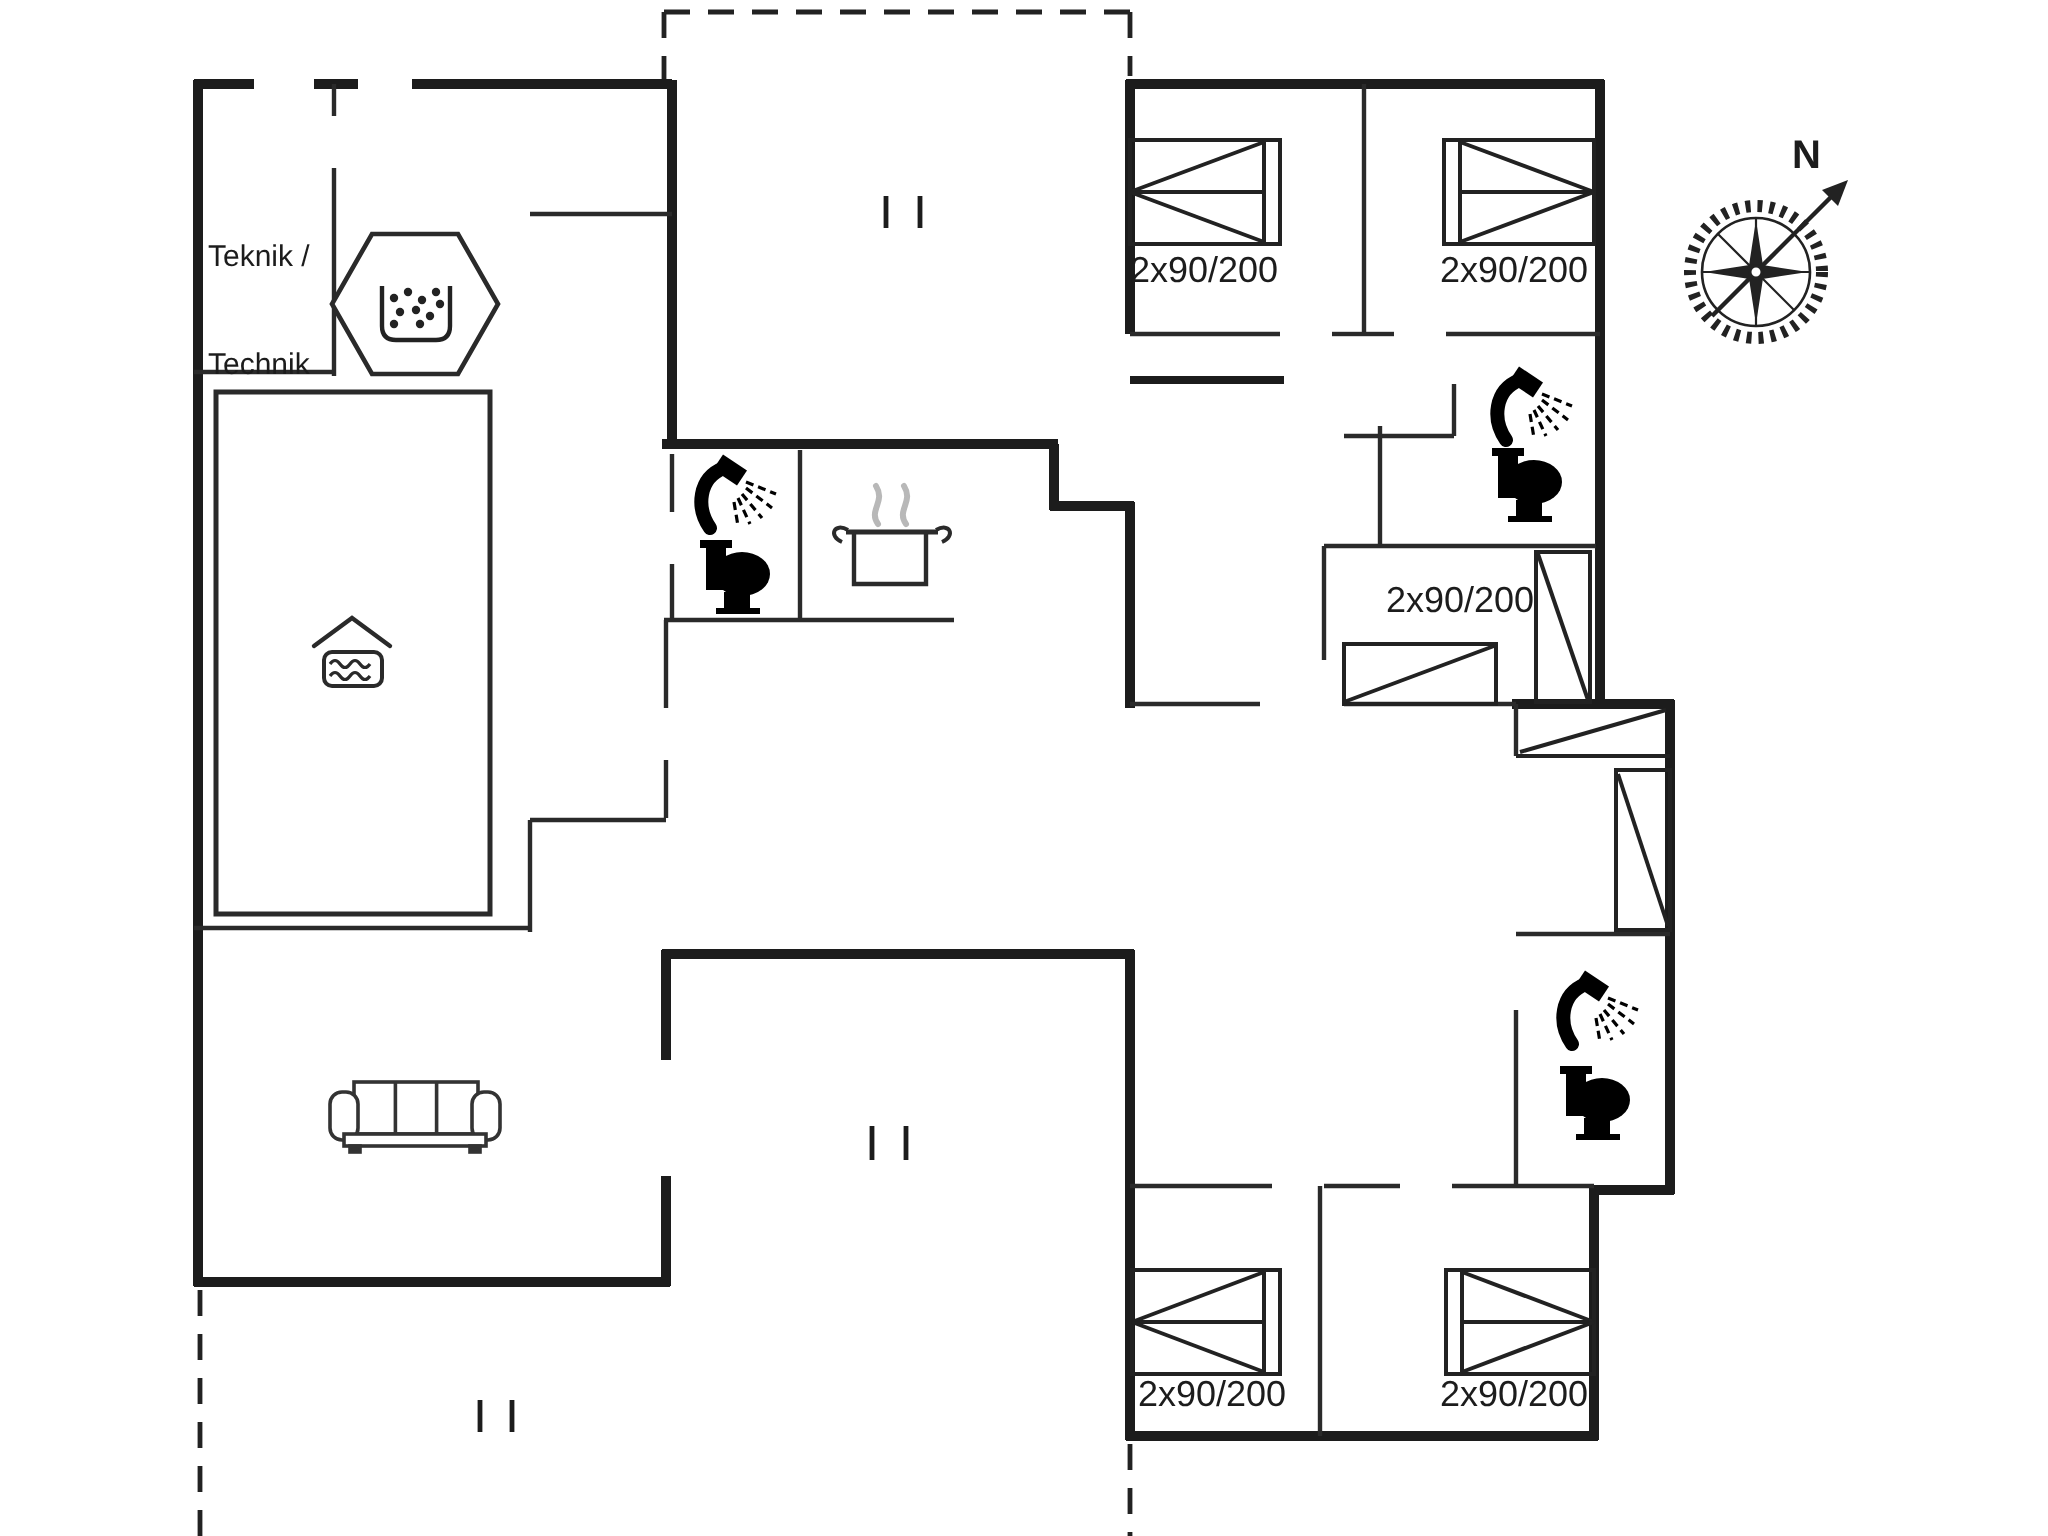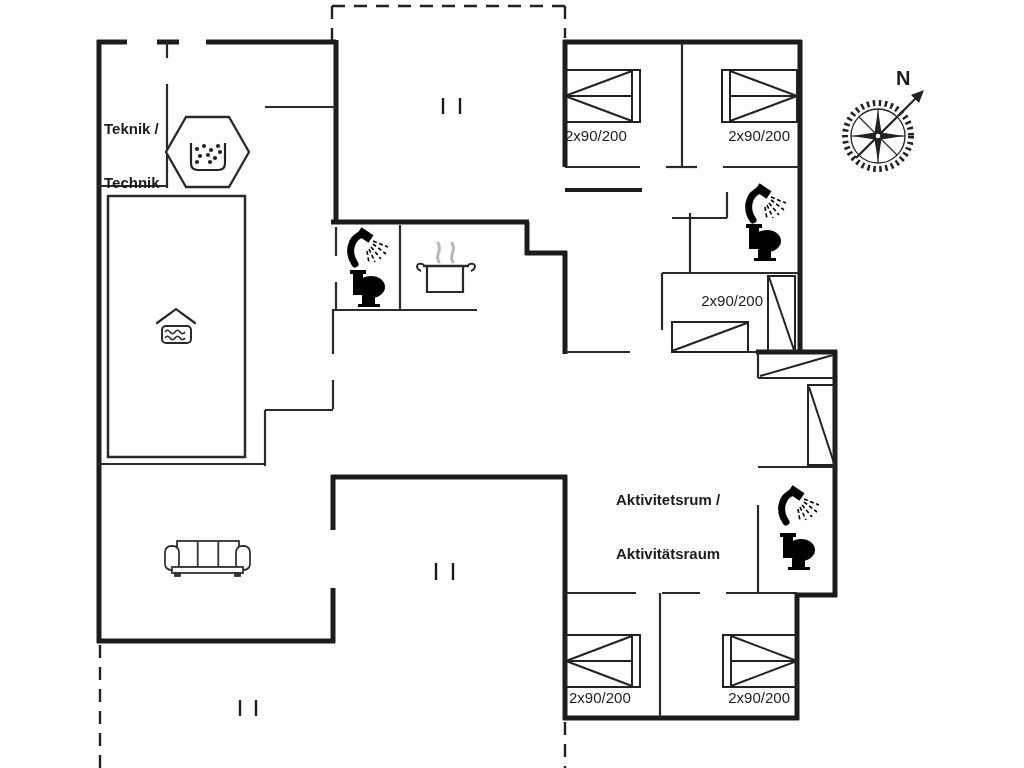--- a/index.html
+++ b/index.html
@@ -1,20 +1,20 @@
 <!DOCTYPE html>
 <html><head>
 <meta charset="utf-8">
 <style>
   html,body{margin:0;padding:0;background:#fff;}
   .stage{position:relative;width:1024px;height:768px;background:#ffffff;overflow:hidden;
          font-family:"Liberation Sans",sans-serif;color:#1c1c1c;}
   .stage svg{position:absolute;left:0;top:0;}
-  .lbl{position:absolute;white-space:pre;line-height:17px;font-size:15px;color:#1c1c1c;}
-  .lbl.room{font-size:15px;line-height:18px;font-weight:bold;}
+  .lbl{position:absolute;white-space:pre;line-height:17px;font-size:18px;color:#1c1c1c;}
+  .lbl.room{font-size:15px;line-height:18px;}
   .lbl.north{font-size:20px;font-weight:bold;}
   .alignr{text-align:right;}
 </style>
 </head>
 <body>
 
 <div class="stage">
 
   <svg width="1024" height="768" viewBox="0 0 1024 768">
 
@@ -257,24 +257,20 @@
       <polygon points="46,-46 33,-41 41,-33" fill="#222"></polygon>
       <circle r="3" fill="#fff" stroke="#222" stroke-width="1.5"></circle>
     </g>
   </svg>
 
   <div class="lbl room" style="left:104px;top:84px;">
     <div>Teknik /</div>
     <div>Technik</div>
   </div>
 
-  <div class="lbl room" style="left:616px;top:455px;">
-    <div>Aktivitetsrum /</div>
-    <div>Aktivitätsraum</div>
-  </div>
 
   <div class="lbl" style="left:565px;top:127px;">2x90/200</div>
 
   <div class="lbl alignr" style="left:720px;top:127px;width:70px;">2x90/200</div>
 
   <div class="lbl alignr" style="left:693px;top:292px;width:70px;">2x90/200</div>
 
 
   <div class="lbl" style="left:569px;top:689px;">2x90/200</div>
 

